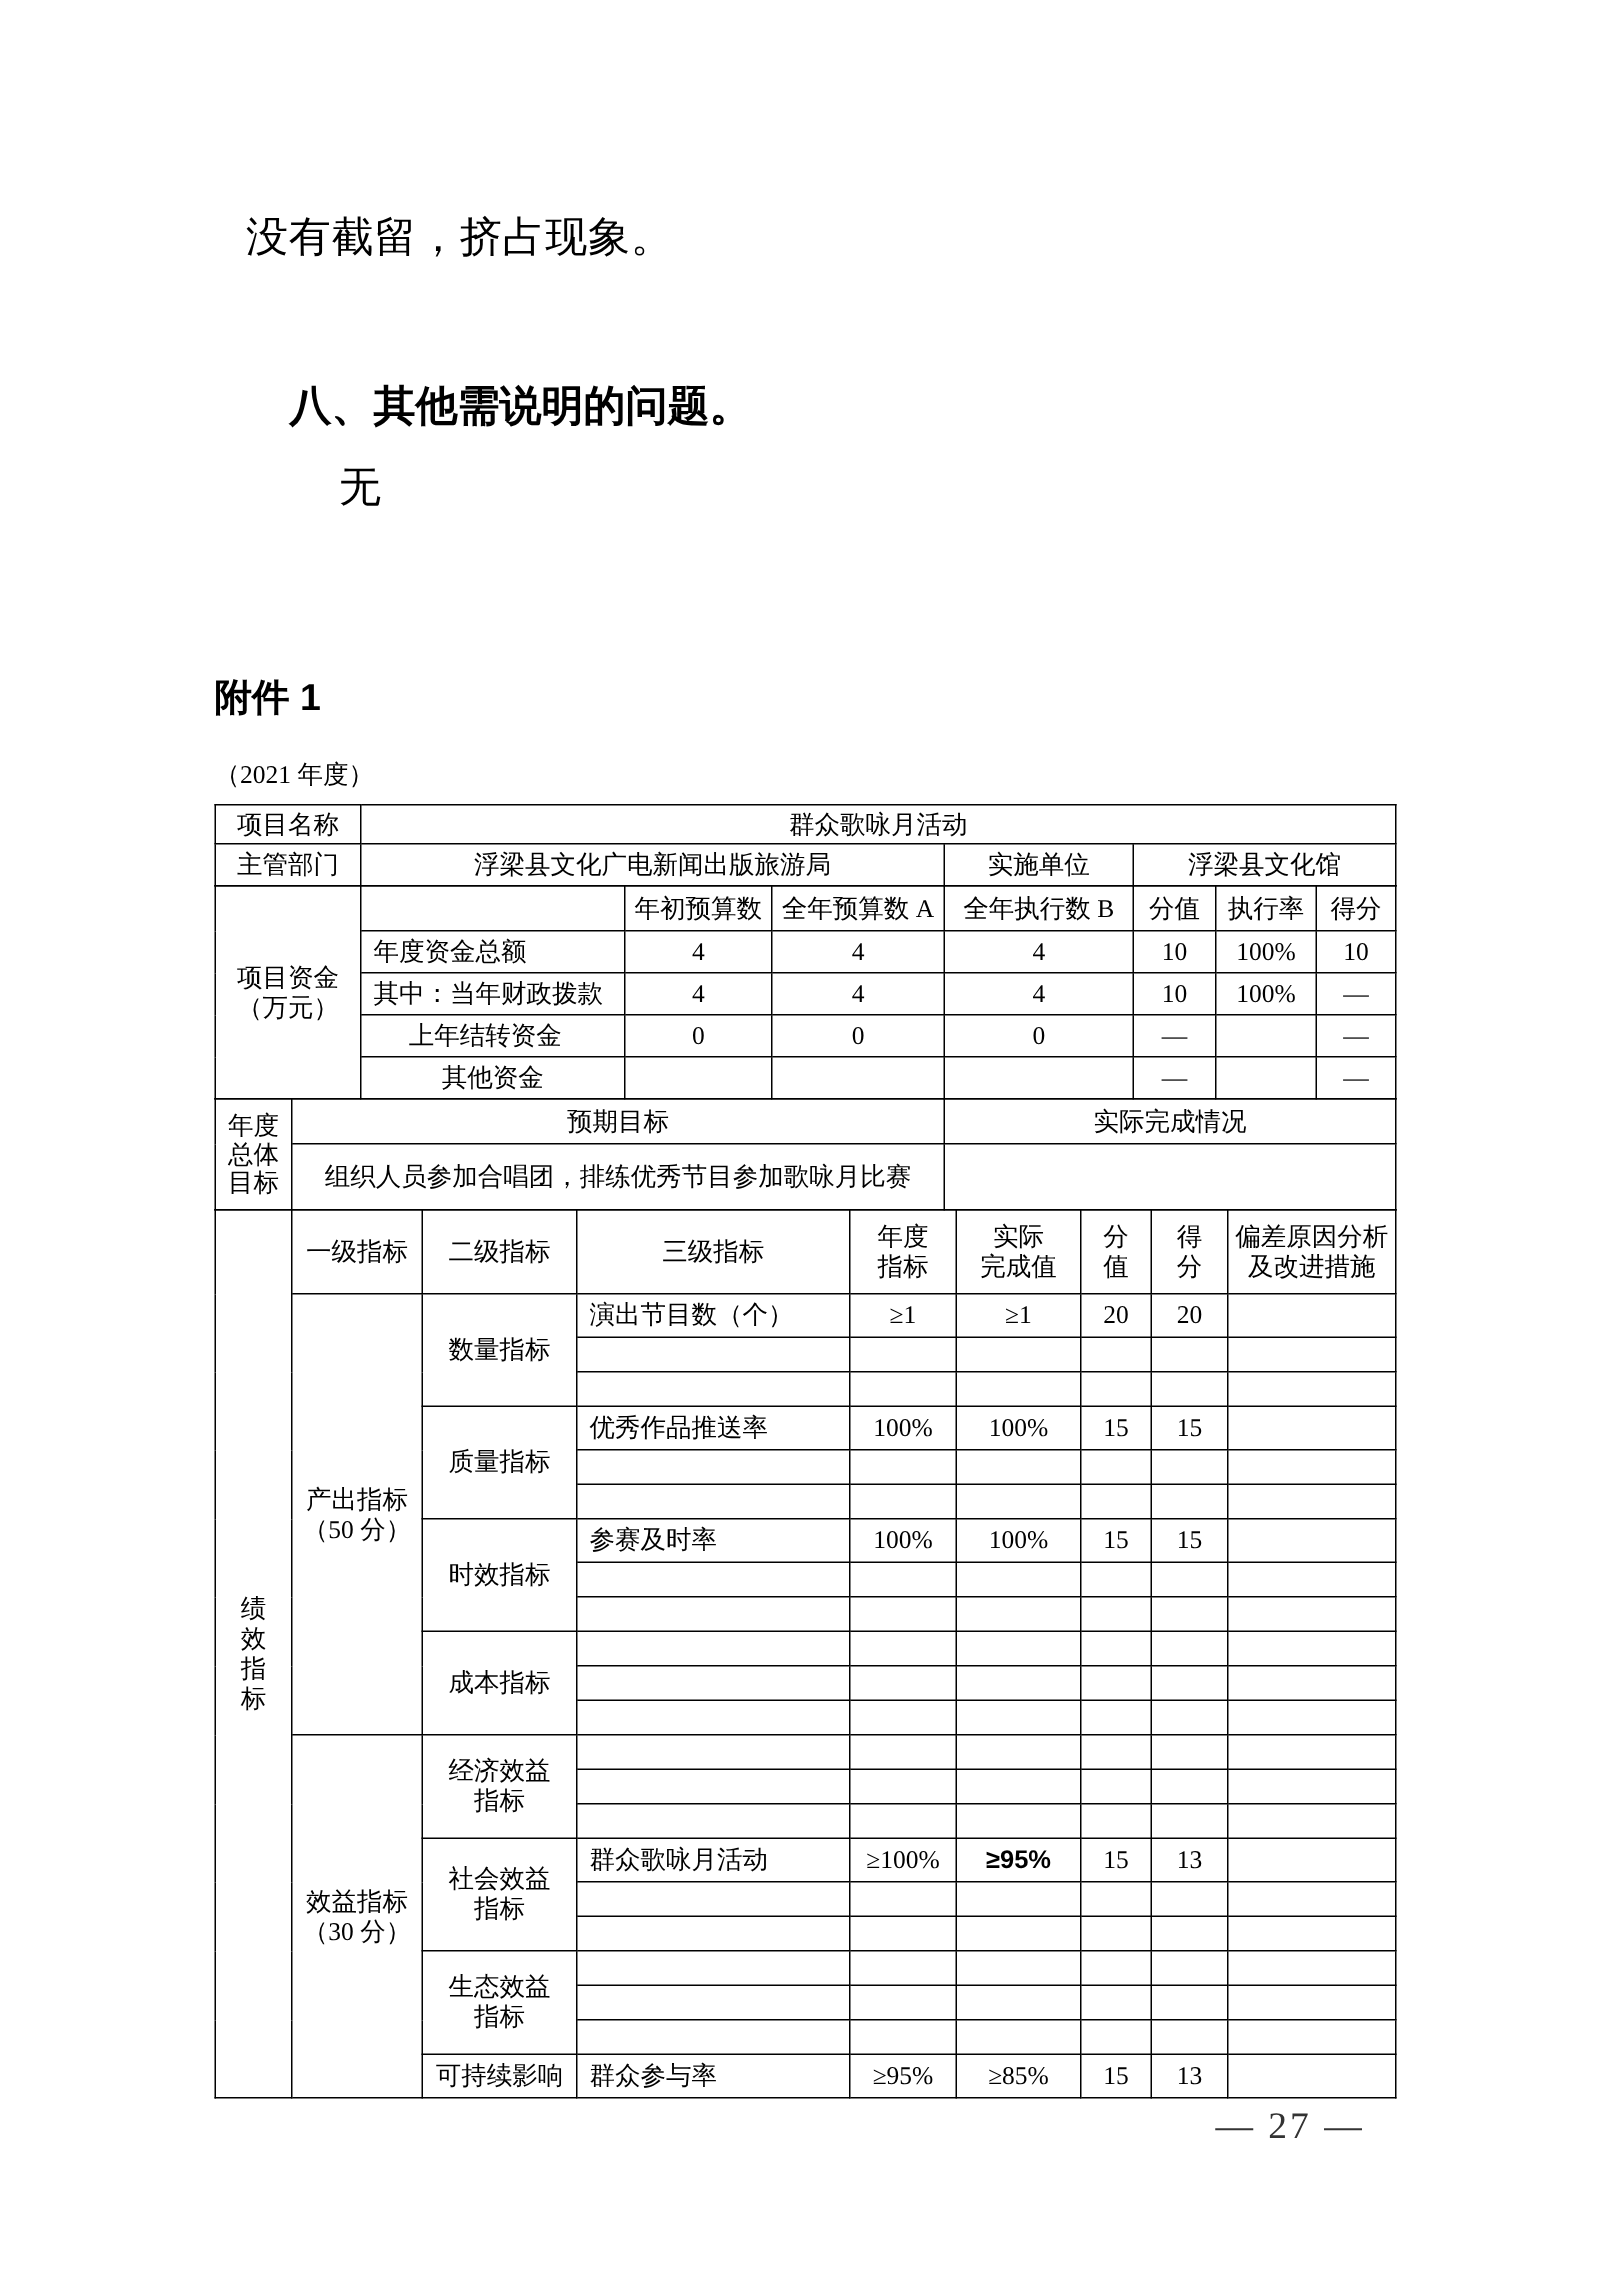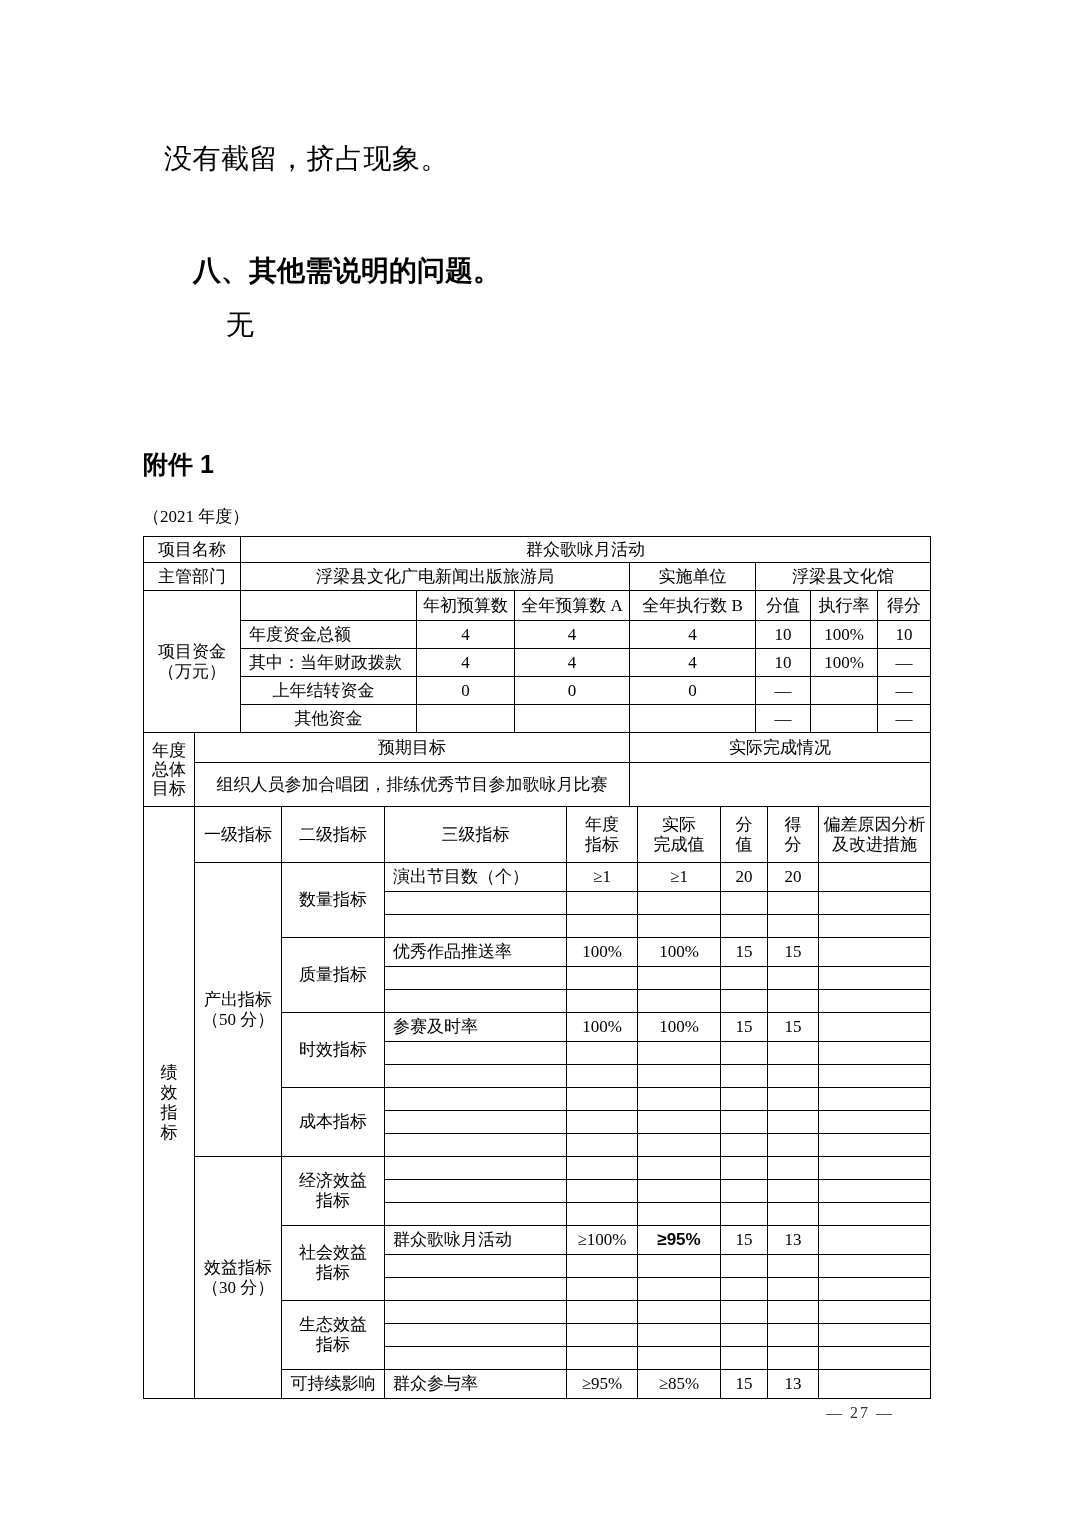--- a/index.html
+++ b/index.html
@@ -53,21 +53,21 @@
     font-family:"Liberation Sans","DejaVu Sans",sans-serif;
     font-weight:bold; font-size:18px;
   }
   .vside { line-height:29px; }
 
   .h26 { height:26px; } .h28 { height:28px; } .h30 { height:30px; }
   .h29 { height:29px; } .h23 { height:23px; } .h56 { height:56px; } .h59a { height:30px; } .h59b { height:44px; }
 
   .pageno {
     left:800px; top:1404px; width:120px;
-    font-size:16px; color:#333; text-align:center;
+    font-size:25px; color:#333; text-align:center;
     letter-spacing:2px;
   }
 </style>
 </head>
 <body>
 
 <div class="abs para">
   <div>没有截留，挤占现象。</div>
 </div>
 

